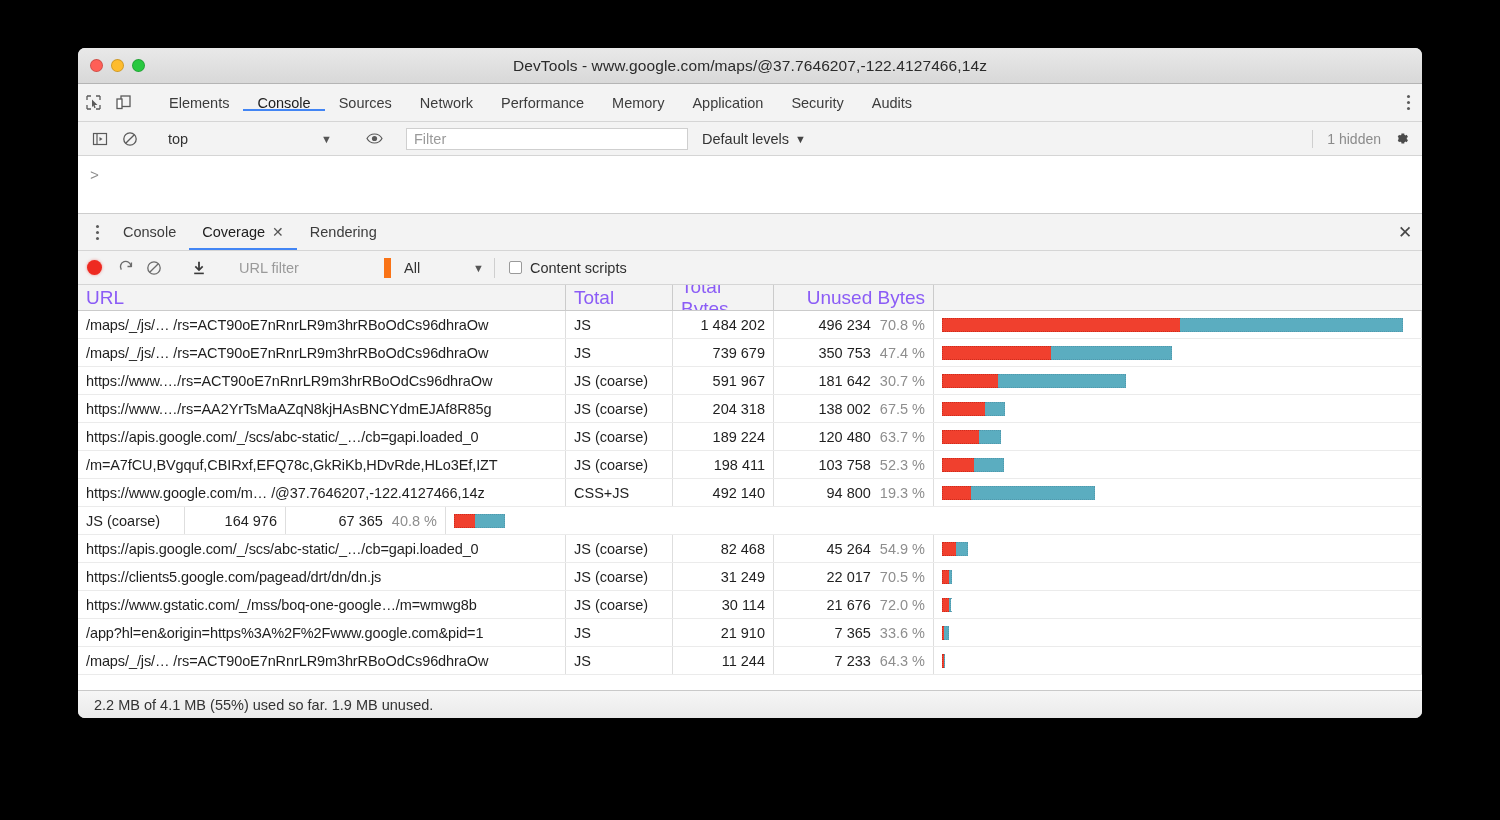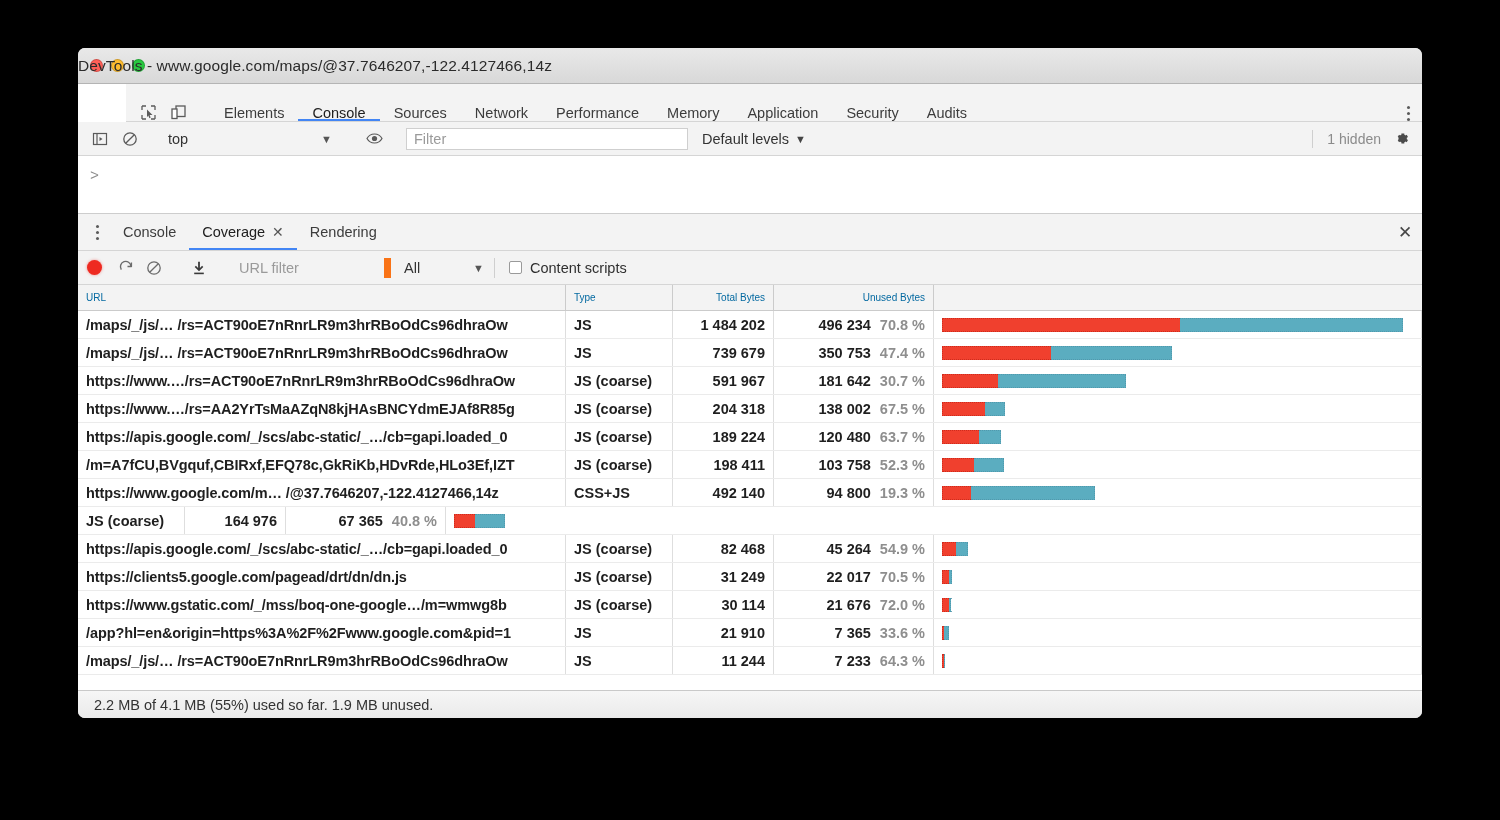--- a/index.html
+++ b/index.html
@@ -45,35 +45,34 @@
   .tl {
     width: 13px; height: 13px; border-radius: 50%;
     border: 0.5px solid rgba(0,0,0,0.18);
   }
   .tl.red    { background: #ff5f57; }
   .tl.yellow { background: #febc2e; }
   .tl.green  { background: #28c840; }
   #window-title {
     position: absolute;
     left: 0; right: 0;
+    text-align: center;
     font-size: 15.5px;
     color: #2b2b2b;
     letter-spacing: 0.1px;
   }
 
   
   #tabstrip {
     height: 38px;
     flex: 0 0 38px;
     background: #f3f3f3;
     border-bottom: 1px solid #d5d5d5;
     display: flex;
-    align-items: flex-end;
-    padding-left: 7px;
-    margin-left: 48px;
+    align-items: center;
   }
   .tool-icon {
     width: 30px;
     display: flex;
     align-items: center;
     justify-content: center;
     color: #5a5a5a;
   }
   .vdiv {
     width: 1px;
@@ -262,36 +261,36 @@
     flex-direction: column;
     background: #fff;
     overflow: hidden;
   }
   #thead {
     height: 26px;
     flex: 0 0 26px;
     display: flex;
     background: #f3f3f3;
     border-bottom: 1px solid #cbcbcb;
-    font-size: 10px;
-    color: #0369a1;
+    font-size: 19px;
+    color: #8b5cf6;
   }
   #thead .th {
     display: flex; align-items: center;
     border-right: 1px solid #cbcbcb;
     padding: 0 8px;
     overflow: hidden;
   }
   .col-url   { width: 488px; flex: 0 0 488px; }
   .col-type  { width: 107px; flex: 0 0 107px; }
   .col-total { width: 101px; flex: 0 0 101px; justify-content: flex-end; }
   .col-unused{ width: 160px; flex: 0 0 160px; justify-content: flex-end; }
   .col-bar   { flex: 1 1 auto; border-right: none !important; }
 
-  #tbody { flex: 1 1 auto; font-weight: bold; }
+  #tbody { flex: 1 1 auto; }
   .row {
     height: 28px;
     display: flex;
     font-size: 14.5px;
     color: #1f1f1f;
     border-bottom: 1px solid #ebebeb;
   }
   .row .cell {
     display: flex; align-items: center;
     border-right: 1px solid #dedede;
@@ -489,21 +488,21 @@
     </div>
     <div class="cscripts">
       <span class="cbox"></span>
       <span>Content scripts</span>
     </div>
   </div>
 
   <div id="cov-table">
     <div id="thead">
       <div class="th col-url">URL</div>
-      <div class="th col-type">Type</div>
+      <div class="th col-type">Total</div>
       <div class="th col-total">Total Bytes</div>
       <div class="th col-unused">Unused Bytes</div>
       <div class="th col-bar"></div>
     </div>
     <div id="tbody">
         <div class="row">
           <div class="cell url-cell col-url">/maps/_/js/…  /rs=ACT90oE7nRnrLR9m3hrRBoOdCs96dhraOw</div>
           <div class="cell col-type">JS</div>
           <div class="cell num col-total">1 484 202</div>
           <div class="cell col-unused">

